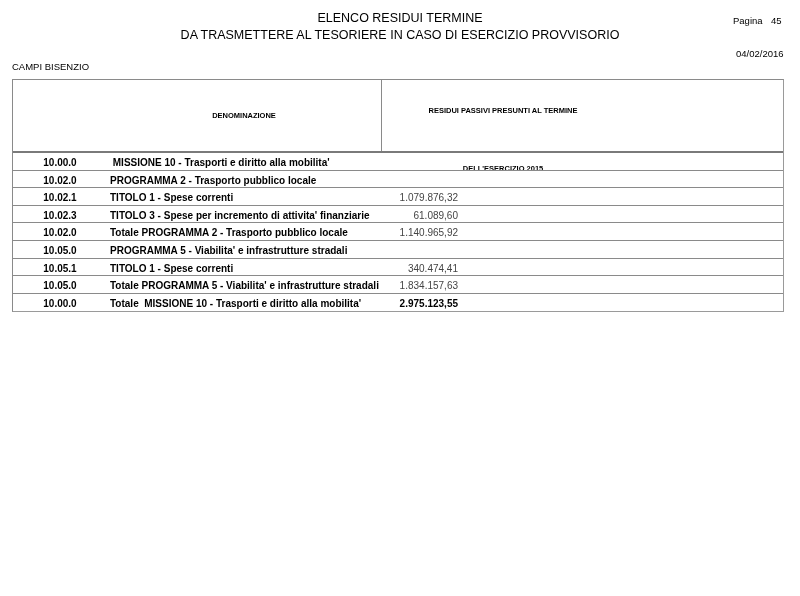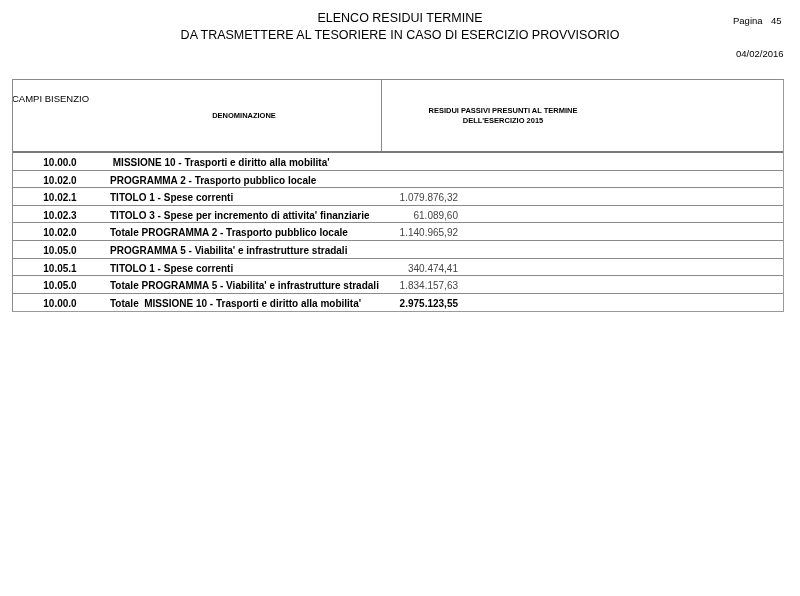--- a/index.html
+++ b/index.html
@@ -41,21 +41,20 @@
       position: absolute;
       top: 48px;
       left: 736px;
       font-size: 9.5px;
     }
     .entity {
       position: absolute;
       top: 61px;
       left: 12px;
       font-size: 9.5px;
-      margin-top: 32px;
     }
     .table {
       position: absolute;
       left: 12px;
       top: 79px;
       width: 772px;
       border: 1px solid #8a8a8a;
       border-right: 1.5px solid #9a9a9a;
       border-bottom: 1.5px solid #9a9a9a;
       box-sizing: border-box;
@@ -75,21 +74,21 @@
       justify-content: center;
       text-align: center;
       font-size: 7.5px;
       font-weight: bold;
       line-height: 9.5px;
       box-sizing: border-box;
     }
     .th.c1 { left: 0; width: 94px; border-right: 1px solid #8a8a8a; }
     .th.c2 { left: 94px; width: 275px; border-right: 1px solid #8a8a8a; }
     .th.c3 { left: 369px; width: 242px; }
-    .th.c3 span { display: block; }
+    .th.c3 span { display: block; margin-top: 48px; }
     .row {
       position: relative;
       height: 17.6px;
       border-bottom: 1px solid #8a8a8a;
       box-sizing: border-box;
       font-size: 10px;
     }
     .row:last-child { border-bottom: none; }
     .row .code {
       position: absolute;

